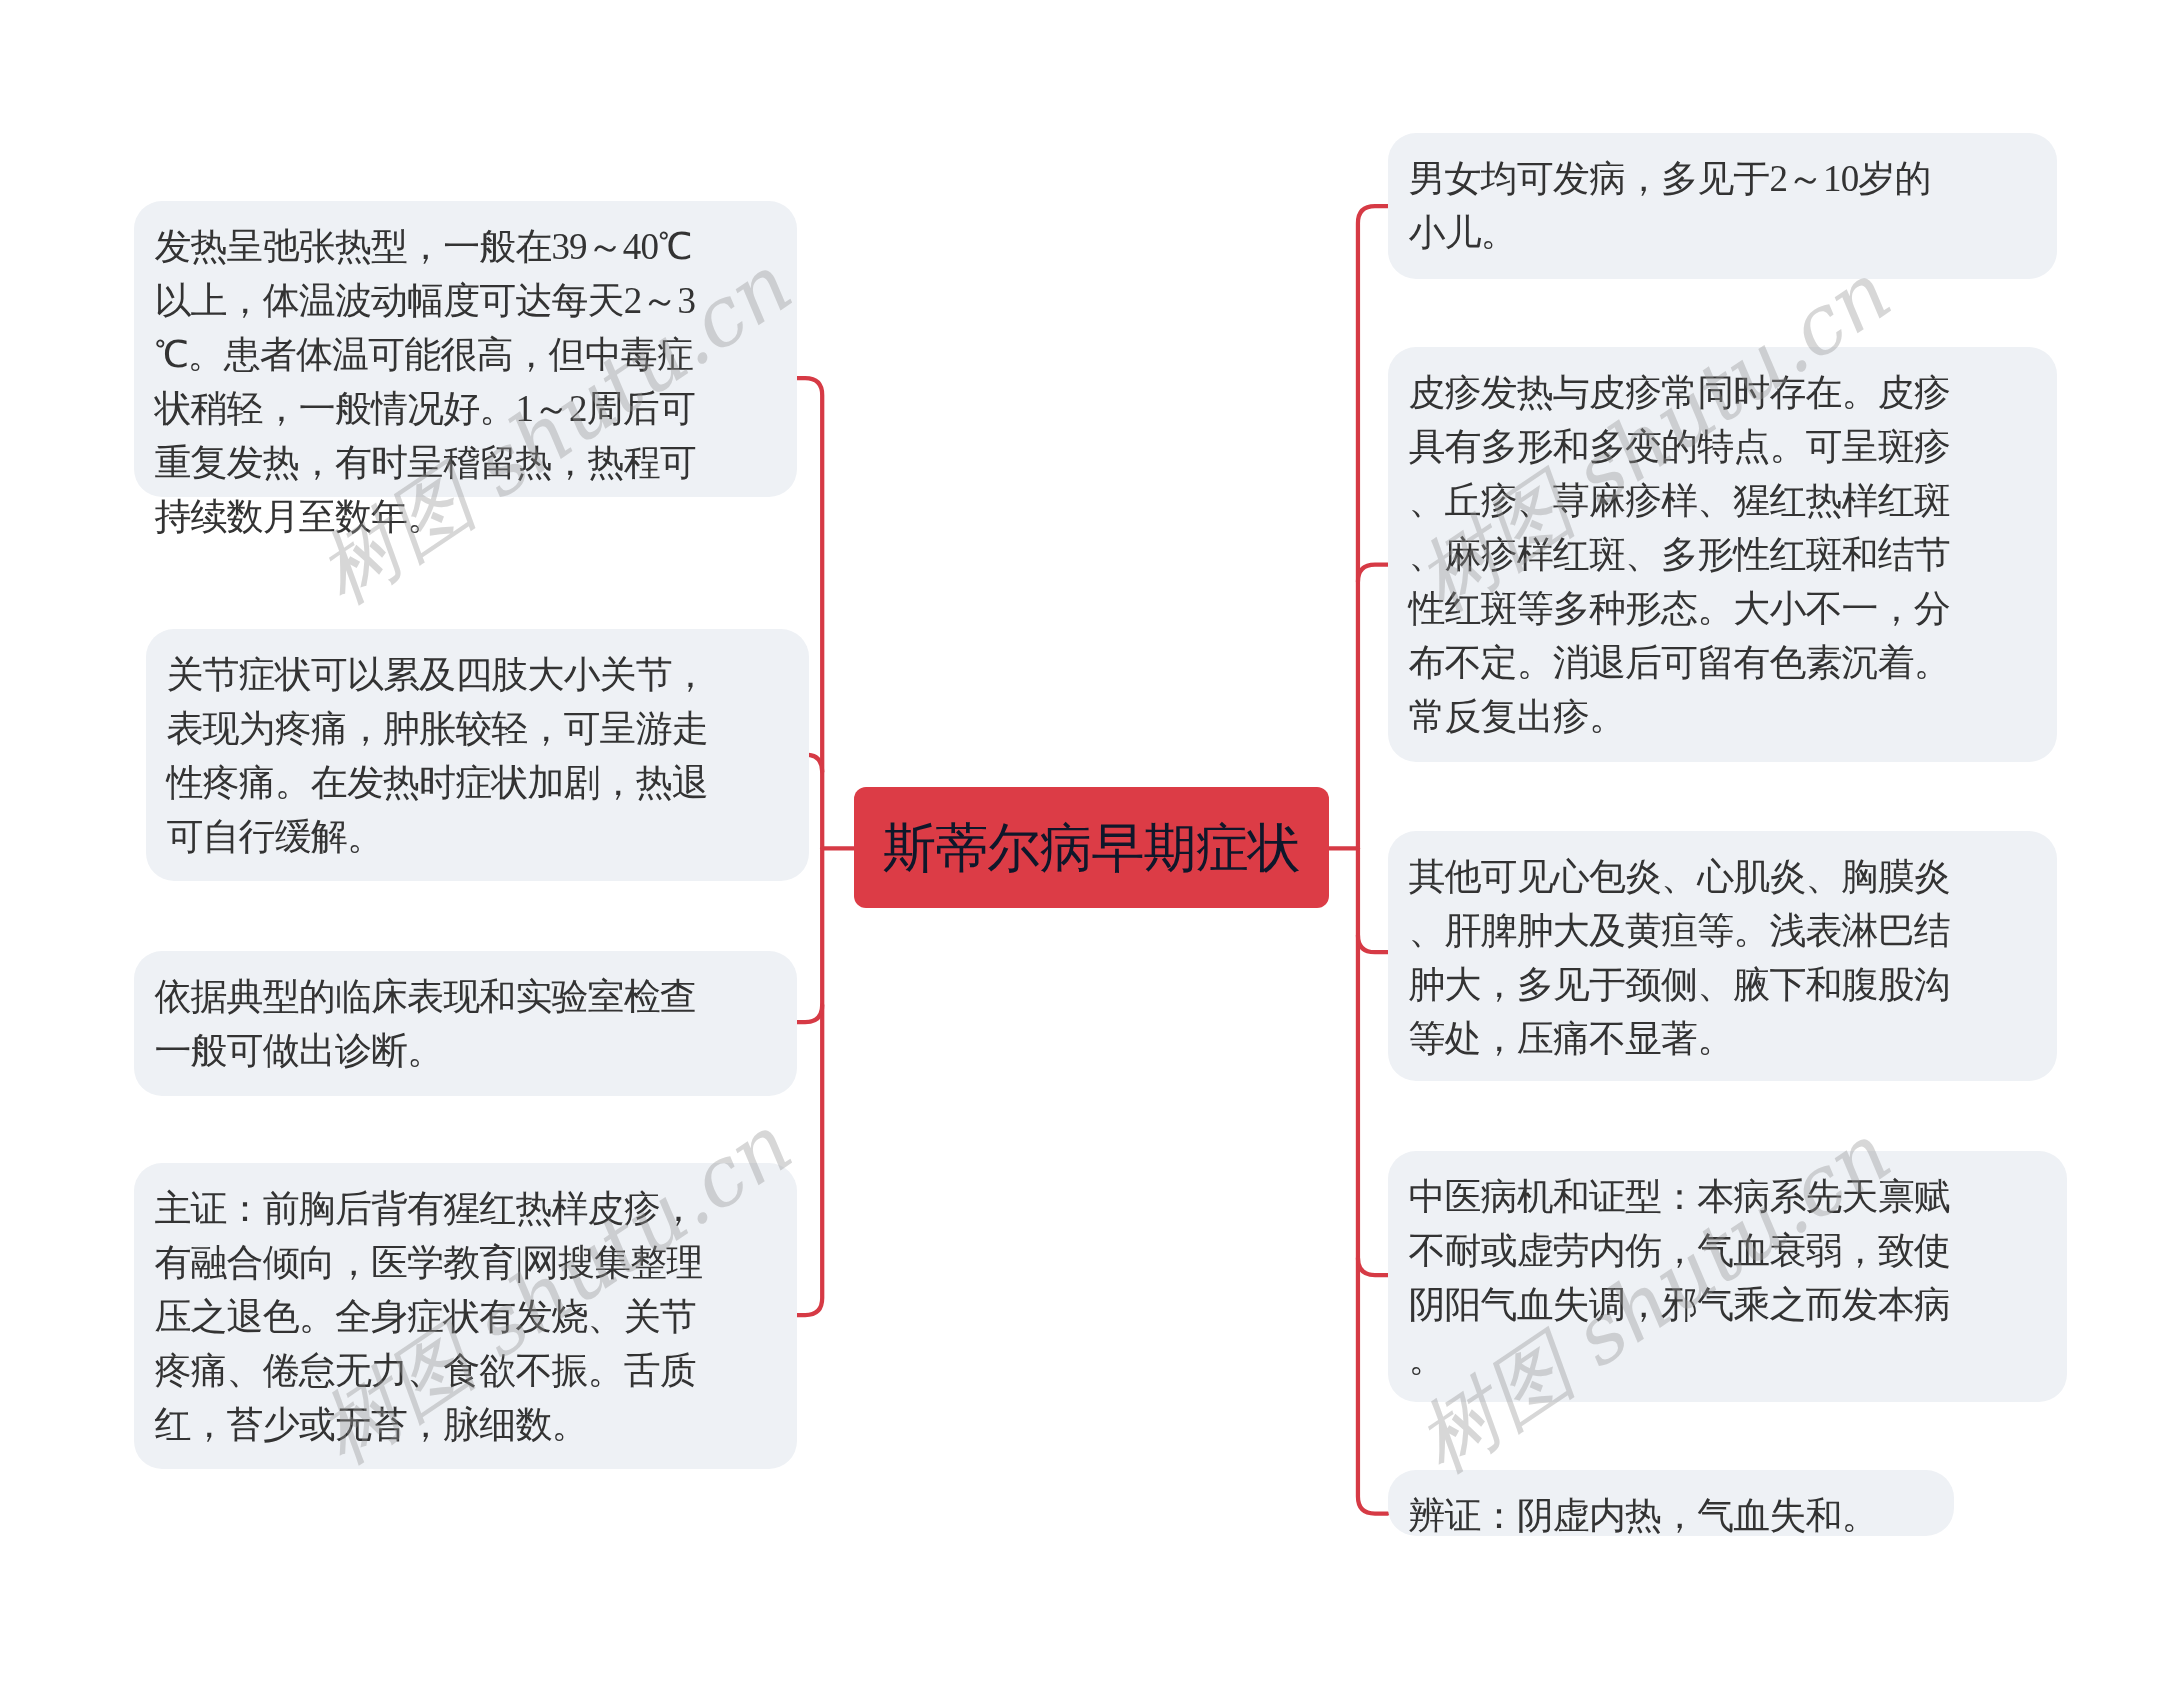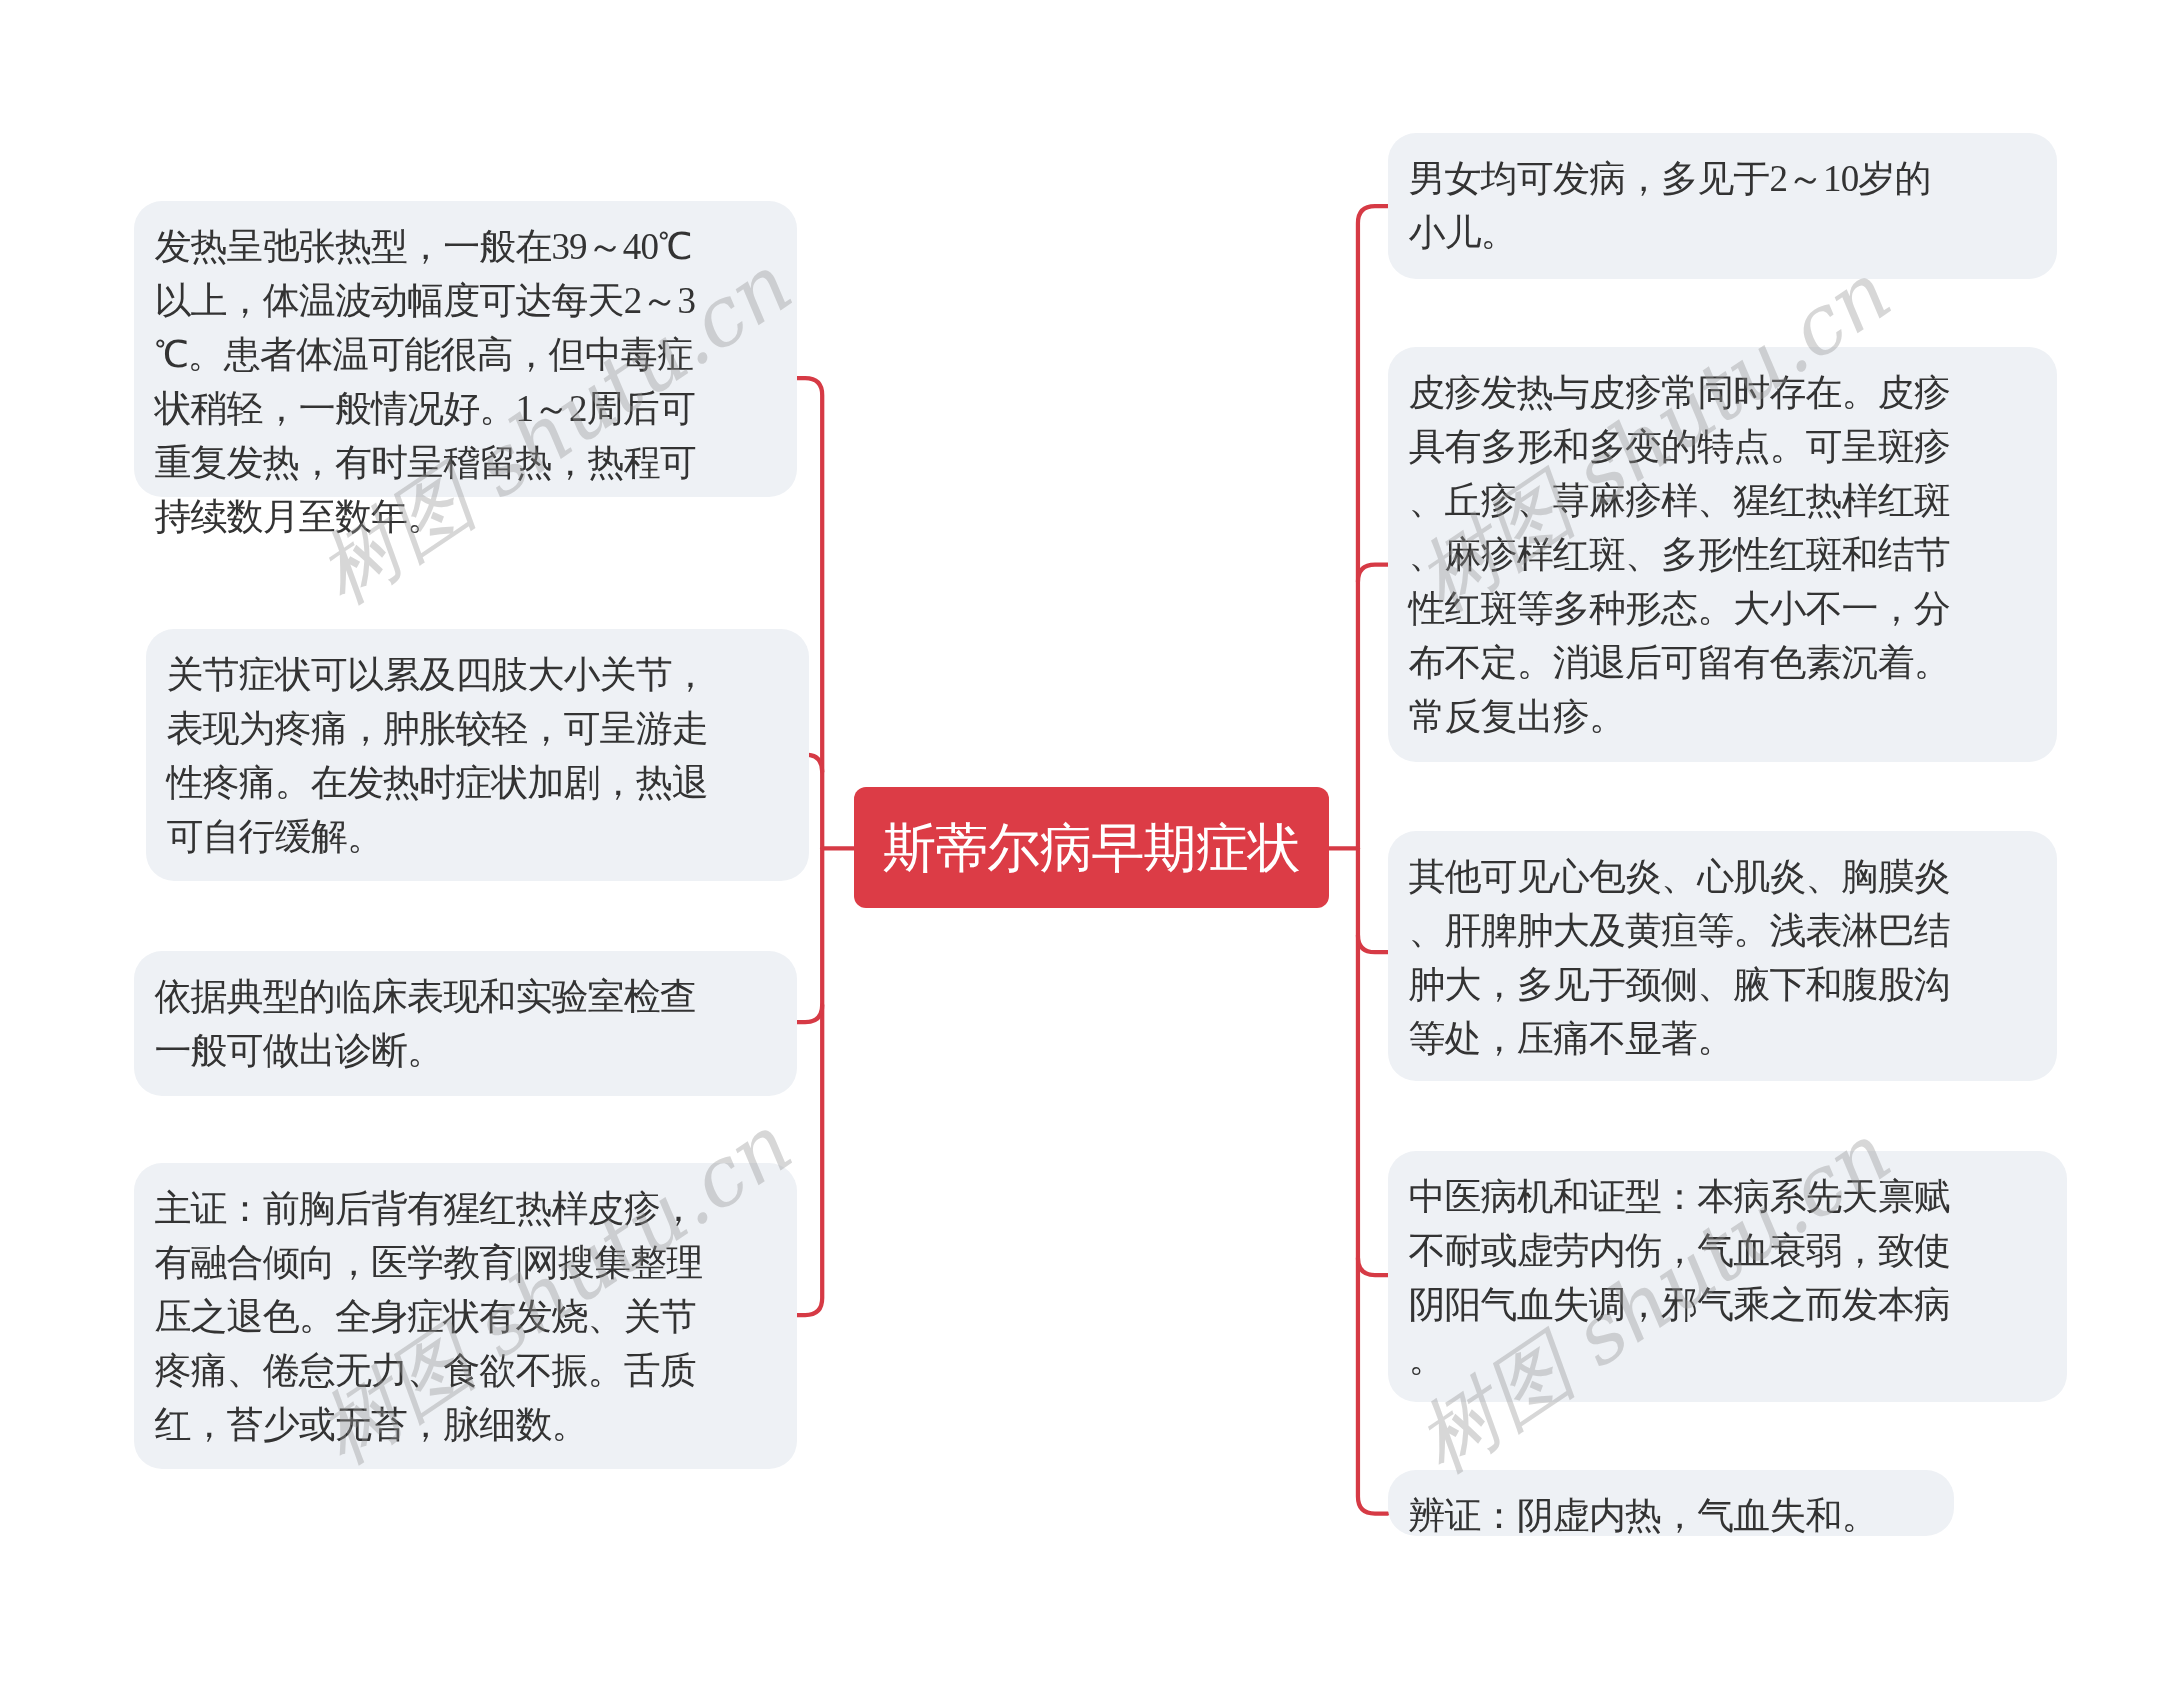--- a/index.html
+++ b/index.html
@@ -18,21 +18,21 @@
     line-height: 54px;
     white-space: pre-line;
     letter-spacing: -0.9px;
     font-family: Liberation Serif, serif;
   }
   .root {
     position: absolute;
     left: 854px; top: 787px; width: 475px; height: 121px;
     background: #dc3c46;
     border-radius: 12px;
-    color: #ffffff;
+    color: #0f172a;
     font-size: 53px;
     line-height: 121px;
     text-align: center;
     box-sizing: border-box;
     letter-spacing: -0.9px;
   }
   .watermark {
     position: absolute;
     font-family: "DejaVu Serif", "Liberation Serif", serif;
     font-style: italic;

